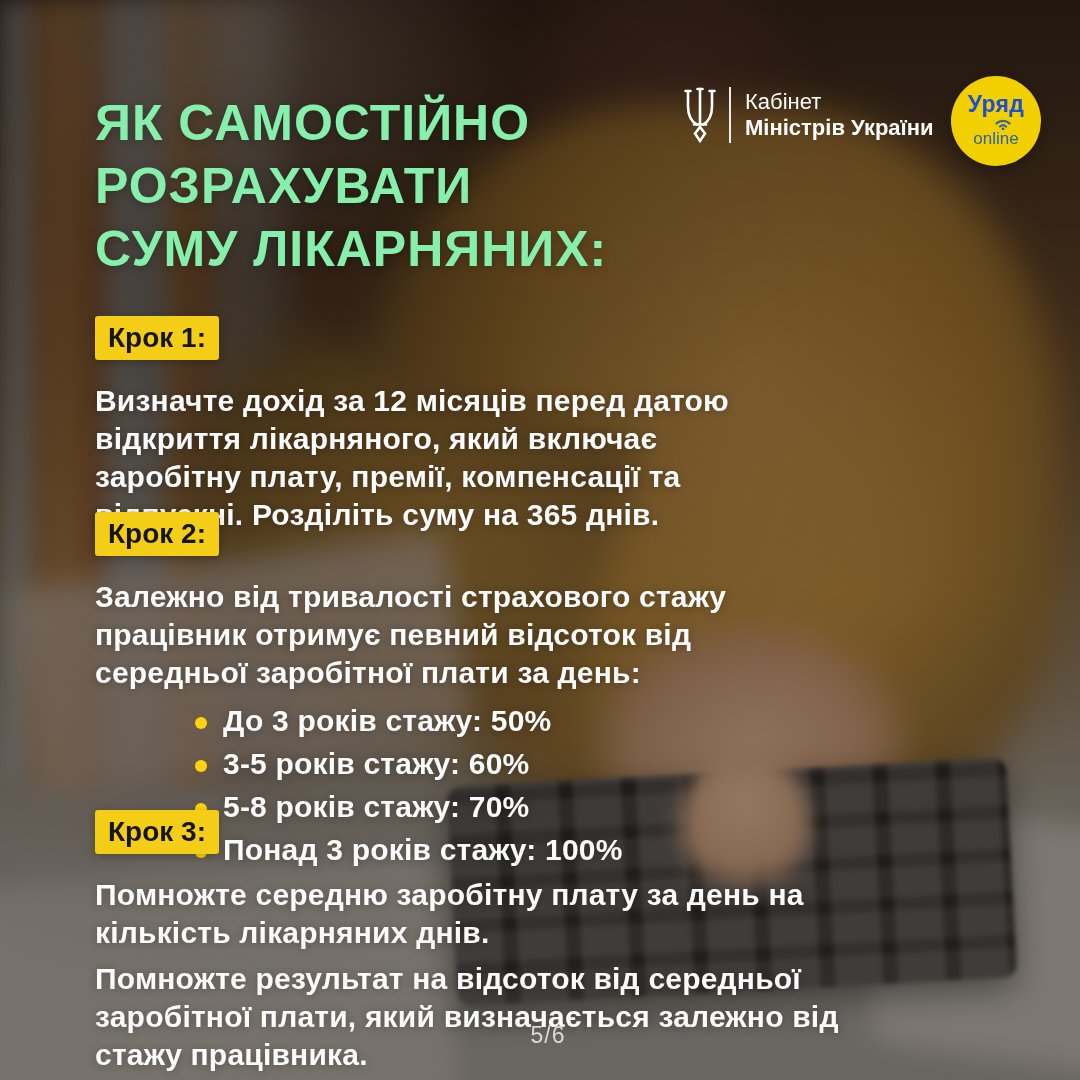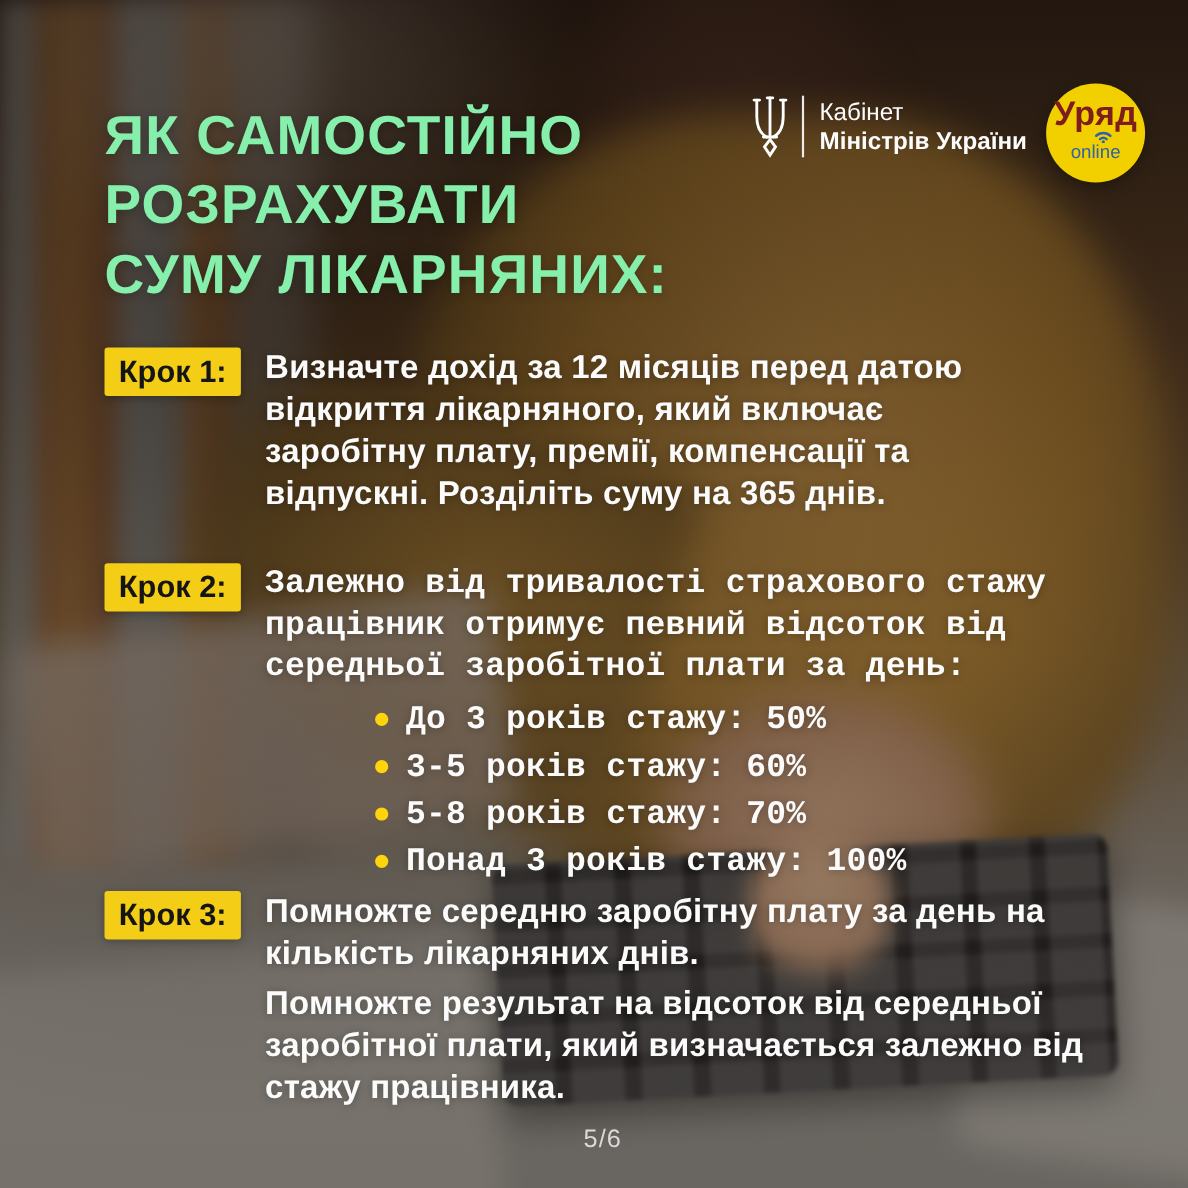--- a/index.html
+++ b/index.html
@@ -55,33 +55,33 @@
     text-shadow:0 2px 10px rgba(0,0,0,.25);}
   .gov-logo{position:absolute;left:683px;top:86px;display:flex;align-items:center;}
   .gov-logo svg{display:block;}
   .gov-divider{width:2px;height:56px;background:rgba(255,255,255,.9);margin:0 14px 0 12px;}
   .gov-text{font-size:22px;line-height:26px;color:#fdfdfd;}
   .gov-text .l1{font-weight:400;}
   .gov-text .l2{font-weight:700;}
   .urad{position:absolute;left:951px;top:76px;width:90px;height:90px;border-radius:50%;
     background:#F2D000;display:flex;flex-direction:column;align-items:center;
     justify-content:center;box-shadow:0 4px 14px rgba(0,0,0,.3);}
-  .urad .t{font-weight:700;font-size:31px;line-height:22px;color:#7f1d1d;letter-spacing:.3px;}
+  .urad .t{font-weight:700;font-size:23px;line-height:22px;color:#1d4ed8;letter-spacing:.3px;}
   .urad .wifi{height:13px;margin:1px 0 0 14px;}
   .urad .b{font-weight:400;font-size:17px;line-height:20px;color:#2f62a7;}
-  .step{position:absolute;left:95px;display:flex;align-items:flex-start;gap:22px;}
+  .step{position:absolute;left:95px;display:flex;align-items:flex-start;gap:22px;flex-direction:column;}
   .step-badge{flex:none;background:#F4CD16;color:#151515;font-weight:700;
     font-size:28px;line-height:28px;padding:8px 13px;border-radius:3px;
     box-shadow:0 2px 8px rgba(0,0,0,.25);}
   .step-body{font-weight:700;font-size:30px;line-height:38px;color:#fbfbfb;
     letter-spacing:.2px;text-shadow:0 1px 8px rgba(0,0,0,.28);}
   .step-body p{margin:0;}
   .step-body p + p{margin-top:8px;}
   .w1{width:662px;}
-  .w2{width:740px;font-family:Liberation Mono, monospace;}
+  .w2{width:740px;}
   .w3{width:752px;}
   .step1{top:316px;}
   .step2{top:512px;}
   .step3{top:810px;}
   .bullets{list-style:none;margin:10px 0 0 100px;padding:0;}
   .bullets li{display:flex;align-items:baseline;margin-bottom:5px;}
   .dot{flex:none;width:12px;height:12px;border-radius:50%;background:#FFD40A;
     margin-right:16px;transform:translateY(-2px);}
   .page-ind{position:absolute;left:16px;right:0;top:1022px;text-align:center;
     font-size:23px;font-weight:400;color:#d9d9d9;letter-spacing:1px;}

